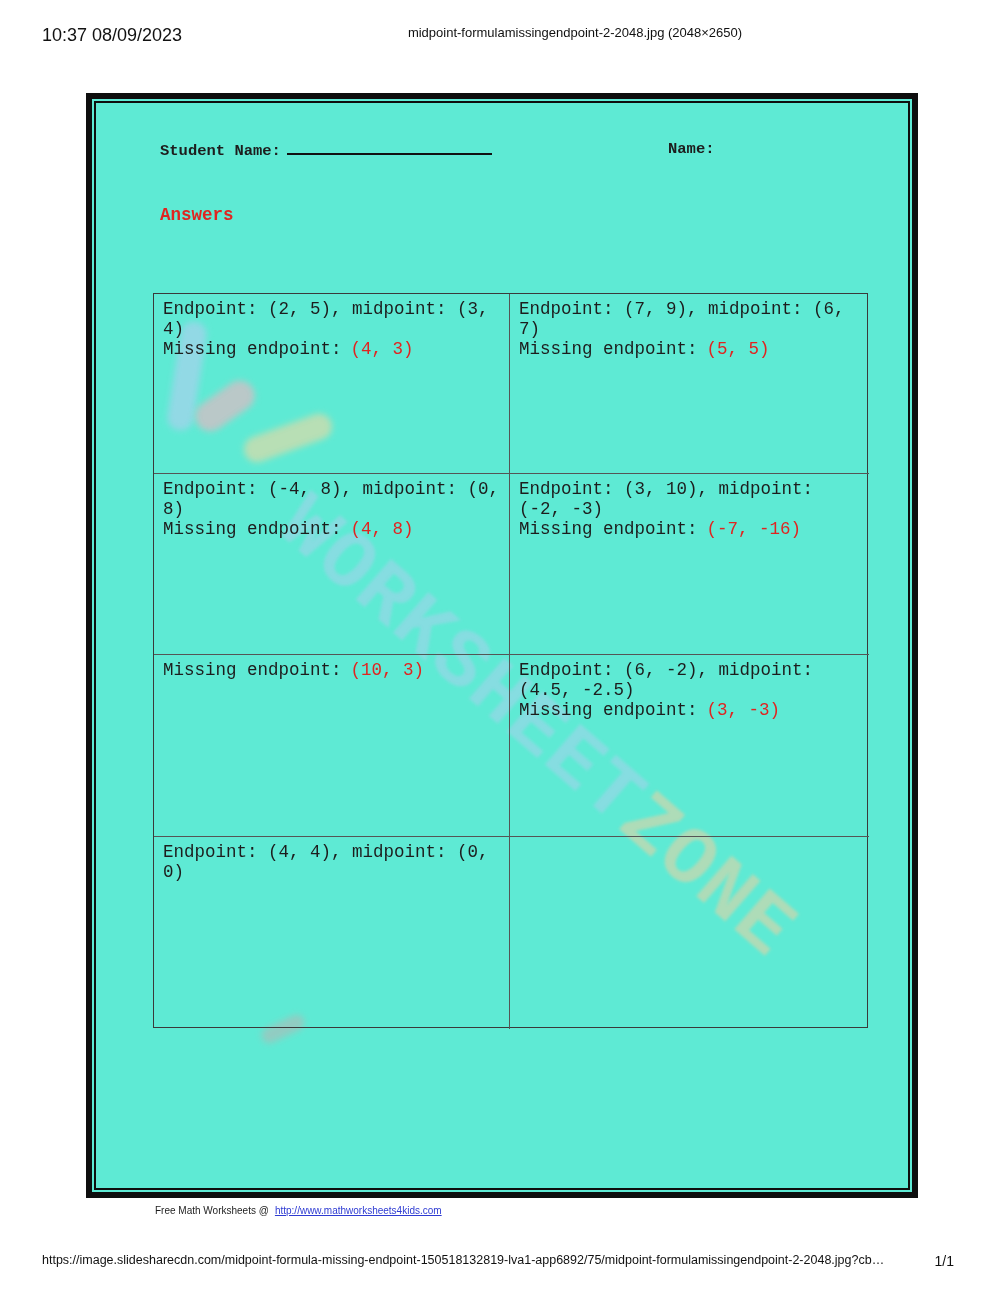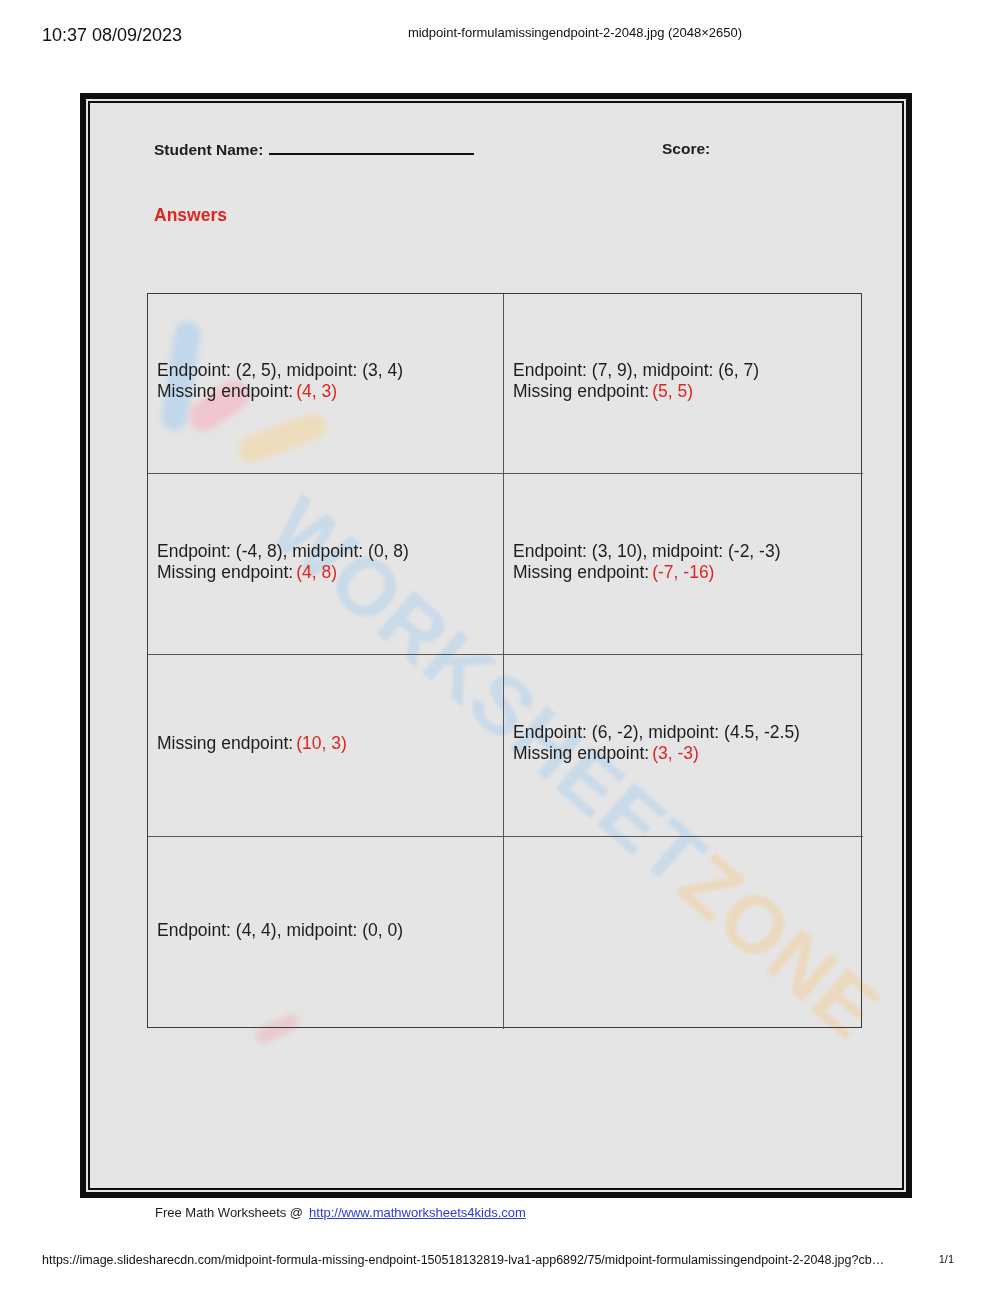--- a/index.html
+++ b/index.html
@@ -14,26 +14,26 @@
     width:1000px;height:1294px;position:relative;overflow:hidden;
     font-family:"Liberation Sans",sans-serif;color:#1d1d1d;
   }
   .screen{position:absolute;inset:0;}
 
   
   .print-time{position:absolute;left:42px;top:25px;font-size:18px;color:#111;}
   .print-title{position:absolute;left:575px;top:25px;transform:translateX(-50%);
     font-size:13px;color:#111;white-space:nowrap;}
   .print-url{position:absolute;left:42px;top:1253px;font-size:12.5px;color:#111;white-space:nowrap;}
-  .print-page{position:absolute;right:46px;top:1253px;font-size:11px;color:#111;}
+  .print-page{position:absolute;right:46px;top:1253px;font-size:14px;color:#111;}
 
   
   .page{
-    position:absolute;left:80px;top:93px;width:832px;height:1105px;
-    border:6px solid #0e0e0e;background:#e5e5e5;
+    position:absolute;left:86px;top:93px;width:832px;height:1105px;
+    border:6px solid #0e0e0e;background:#5eead4;font-family:Liberation Mono, monospace;
   }
   .page-inner{
     position:absolute;inset:2px;border:2px solid #0e0e0e;pointer-events:none;
   }
 
   .student-row{position:absolute;left:68px;top:41px;font-size:15.5px;font-weight:bold;z-index:2;}
   .blank-line{display:inline-block;width:205px;height:15px;border-bottom:2px solid #111;
     margin-left:6px;vertical-align:baseline;}
   .score{position:absolute;left:576px;top:41px;font-size:15.5px;font-weight:bold;z-index:2;}
   .answers-heading{position:absolute;left:68px;top:106px;font-size:17.5px;font-weight:bold;
@@ -62,29 +62,29 @@
 
   
   .answer-table{
     position:absolute;left:61px;top:194px;width:715px;height:735px;z-index:1;
     display:grid;grid-template-columns:356px 359px;grid-template-rows:180px 181px 182px 192px;
     border:1.5px solid #3a3a3a;
   }
   .cell{
     border-right:1px solid #555;border-bottom:1px solid #555;
     padding:5px 9px 10px 9px;font-size:17.5px;
-    display:flex;flex-direction:column;justify-content:center;
+    display:flex;flex-direction:column;justify-content:flex-start;
     background:transparent;
   }
   .cell:nth-child(2n){border-right:none;}
   .cell:nth-child(7),.cell:nth-child(8){border-bottom:none;}
-  .answer-line .red{color:var(--answer-red);margin-left:3px;}
+  .answer-line .red{color:var(--answer-red);margin-left:9px;}
 
   
-  .free-row{position:absolute;left:155px;top:1205px;font-size:13px;display:flex;gap:6px;z-index:2;}
+  .free-row{position:absolute;left:155px;top:1205px;font-size:10px;display:flex;gap:6px;z-index:2;}
   .free-row a{color:var(--link-blue);text-decoration:underline;cursor:pointer;}
 </style>
 </head>
 <body>
 
 <div class="screen">
 
   <div class="print-time">10:37 08/09/2023</div>
   <div class="print-title">midpoint-formulamissingendpoint-2-2048.jpg (2048×2650)</div>
 
@@ -93,21 +93,21 @@
     <div class="logo-stroke logo-blue"></div>
     <div class="logo-stroke logo-pink"></div>
     <div class="logo-stroke logo-yellow"></div>
     <div class="logo-stroke logo-smudge"></div>
 
     <div class="wm"><span class="wm-blue">WORKSHEET</span><span class="wm-orange">ZONE</span></div>
 
     <div class="student-row">
       <span>Student Name:</span><span class="blank-line"></span>
     </div>
-    <div class="score">Score:</div>
+    <div class="score">Name:</div>
     <div class="answers-heading">Answers</div>
 
     <div class="answer-table">
       <div class="cell">
         <div class="question">Endpoint: (2, 5), midpoint: (3, 4)</div>
         <div class="answer-line"><span>Missing endpoint:</span><span class="red">(4, 3)</span></div>
       </div>
       <div class="cell">
         <div class="question">Endpoint: (7, 9), midpoint: (6, 7)</div>
         <div class="answer-line"><span>Missing endpoint:</span><span class="red">(5, 5)</span></div>

